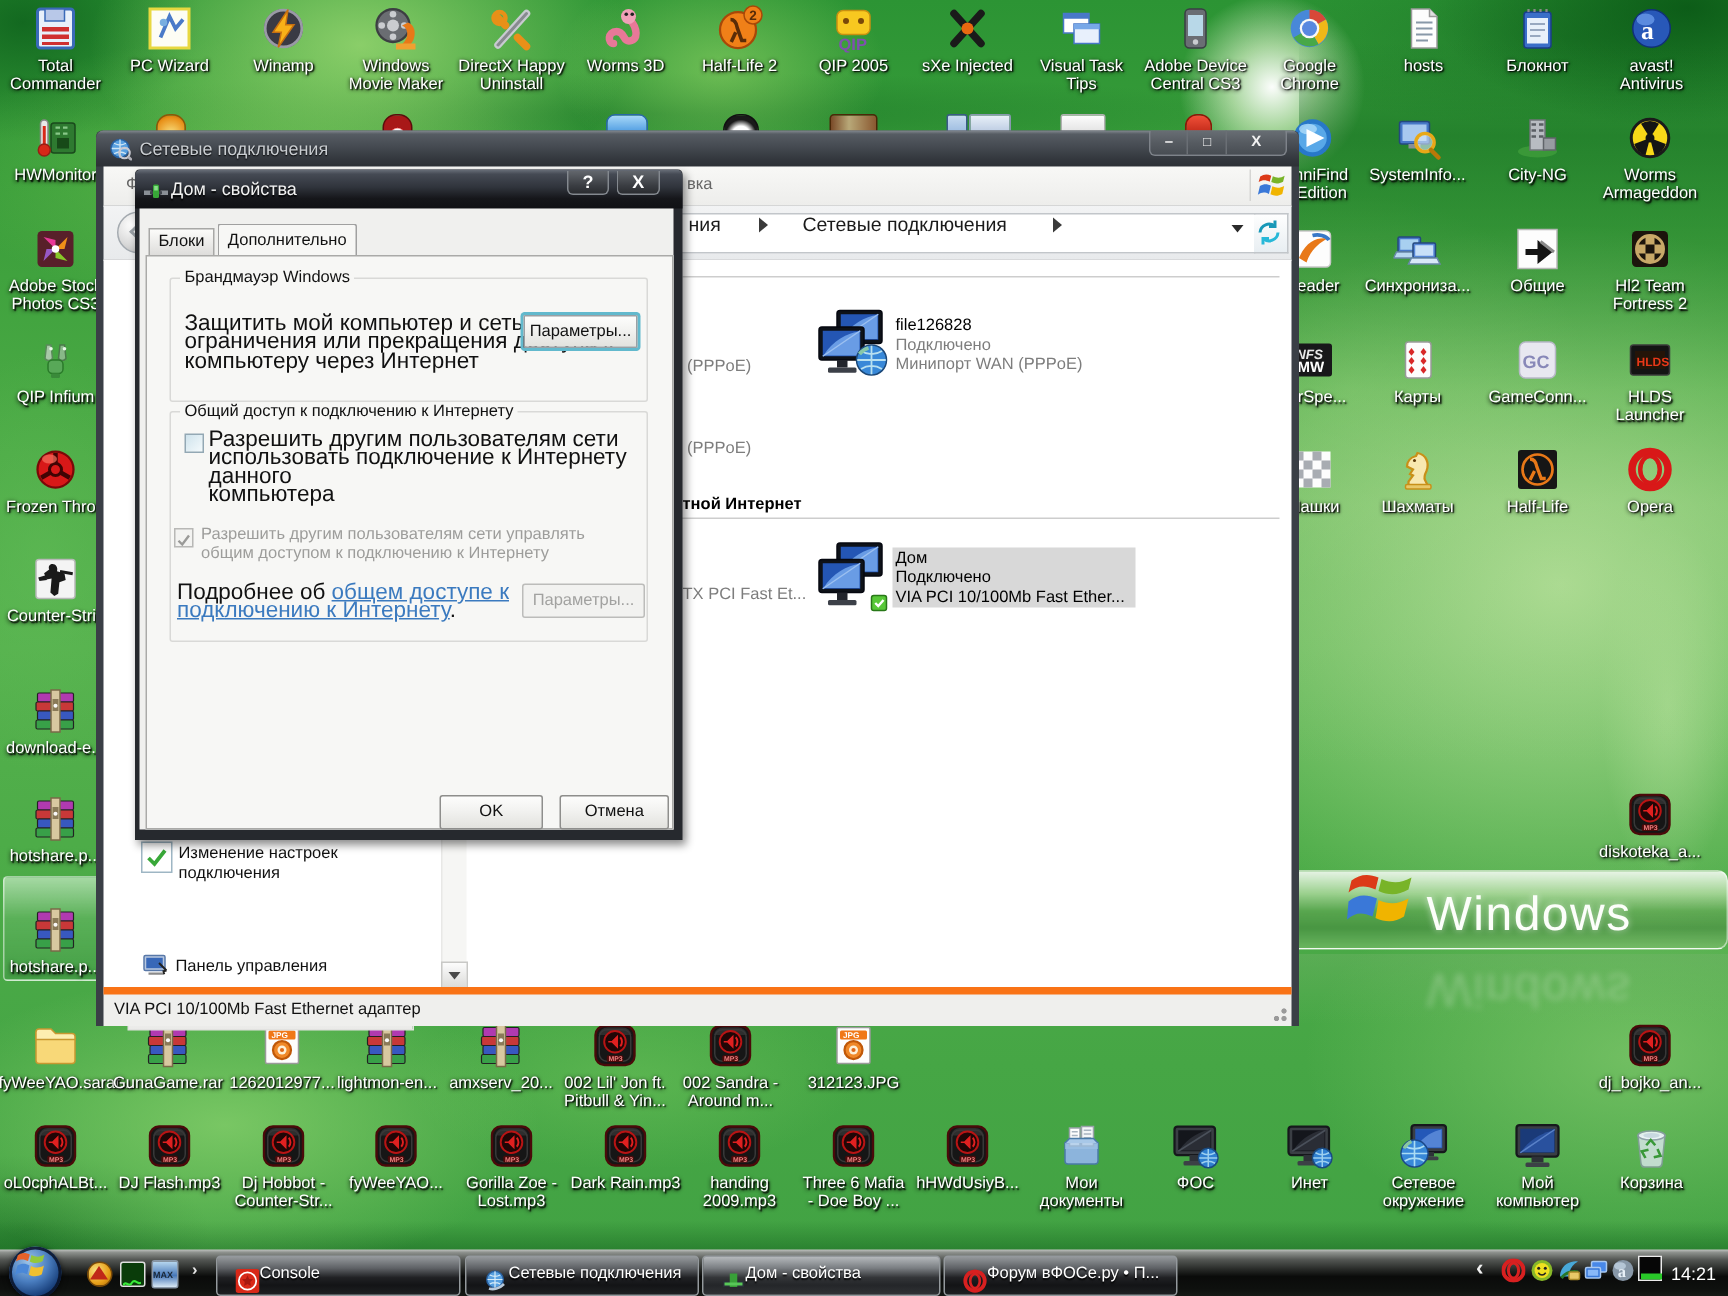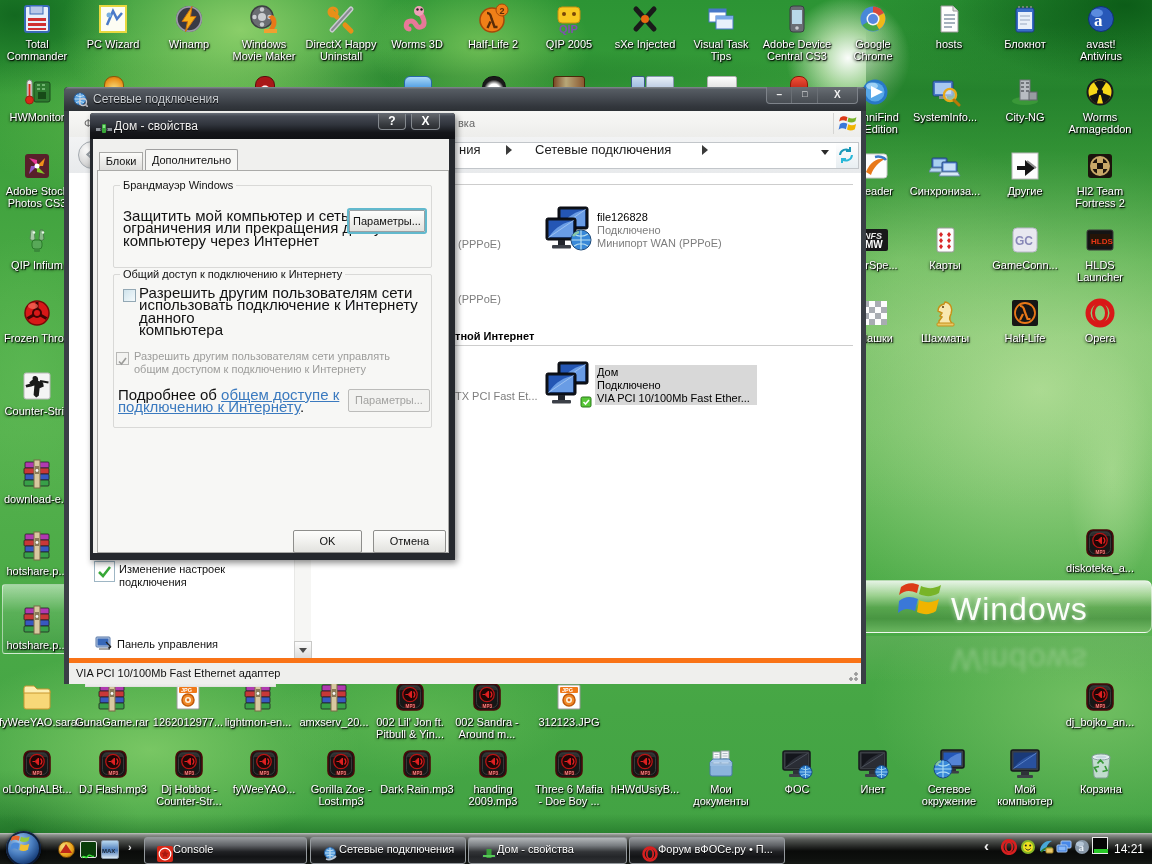--- a/index.html
+++ b/index.html
@@ -334,21 +334,21 @@
       <path d="M12 22 h17 l2 4 h-21 z" fill="#d8e8f8" stroke="#6888a8"></path>
     </svg>
     <div class="lb" style="">Синхрониза...</div>
   </div>
 <div class="dt" style="left:987px;top:150px">
     <svg width="32" height="32" viewBox="0 0 32 32">
       <rect x="3" y="3" width="26" height="26" fill="#fdfdfd" stroke="#b8b8b8"></rect>
       <path d="M8 16 h8 v-6 l10 8 -10 8 v-6 h-8 z" fill="#141414"></path>
       <path d="M18 11 l9 7" stroke="#8a8a8a" stroke-width="2"></path>
     </svg>
-    <div class="lb" style="">Другие</div>
+    <div class="lb" style="">Общие</div>
   </div>
 <div class="dt" style="left:1062px;top:150px">
     <svg width="32" height="32" viewBox="0 0 32 32">
       <rect x="4" y="4" width="24" height="24" rx="3" fill="#1c140c"></rect>
       <circle cx="16" cy="16" r="9" fill="none" stroke="#c8a868" stroke-width="2"></circle>
       <rect x="13" y="7" width="6" height="18" fill="#c8a868"></rect>
       <rect x="7" y="13" width="18" height="6" fill="#c8a868"></rect>
       <rect x="13" y="13" width="6" height="6" fill="#1c140c"></rect>
     </svg>
     <div class="lb" style="">Hl2 Team<br>Fortress 2</div>

